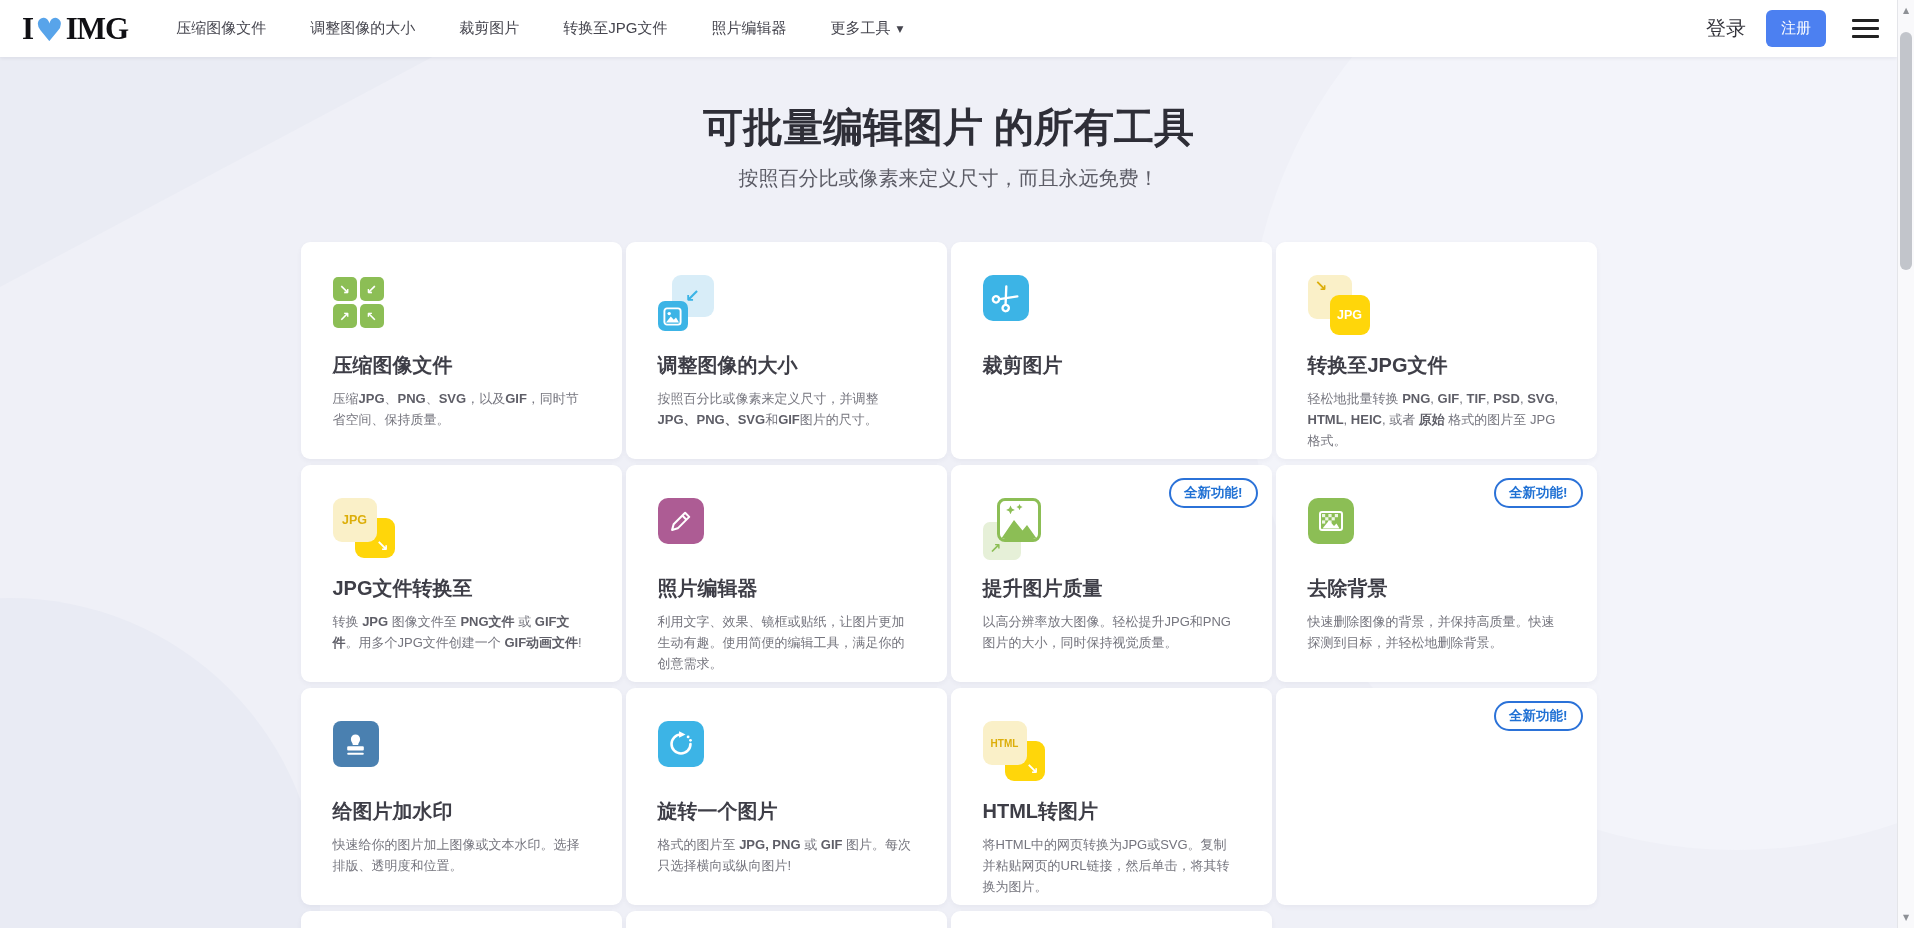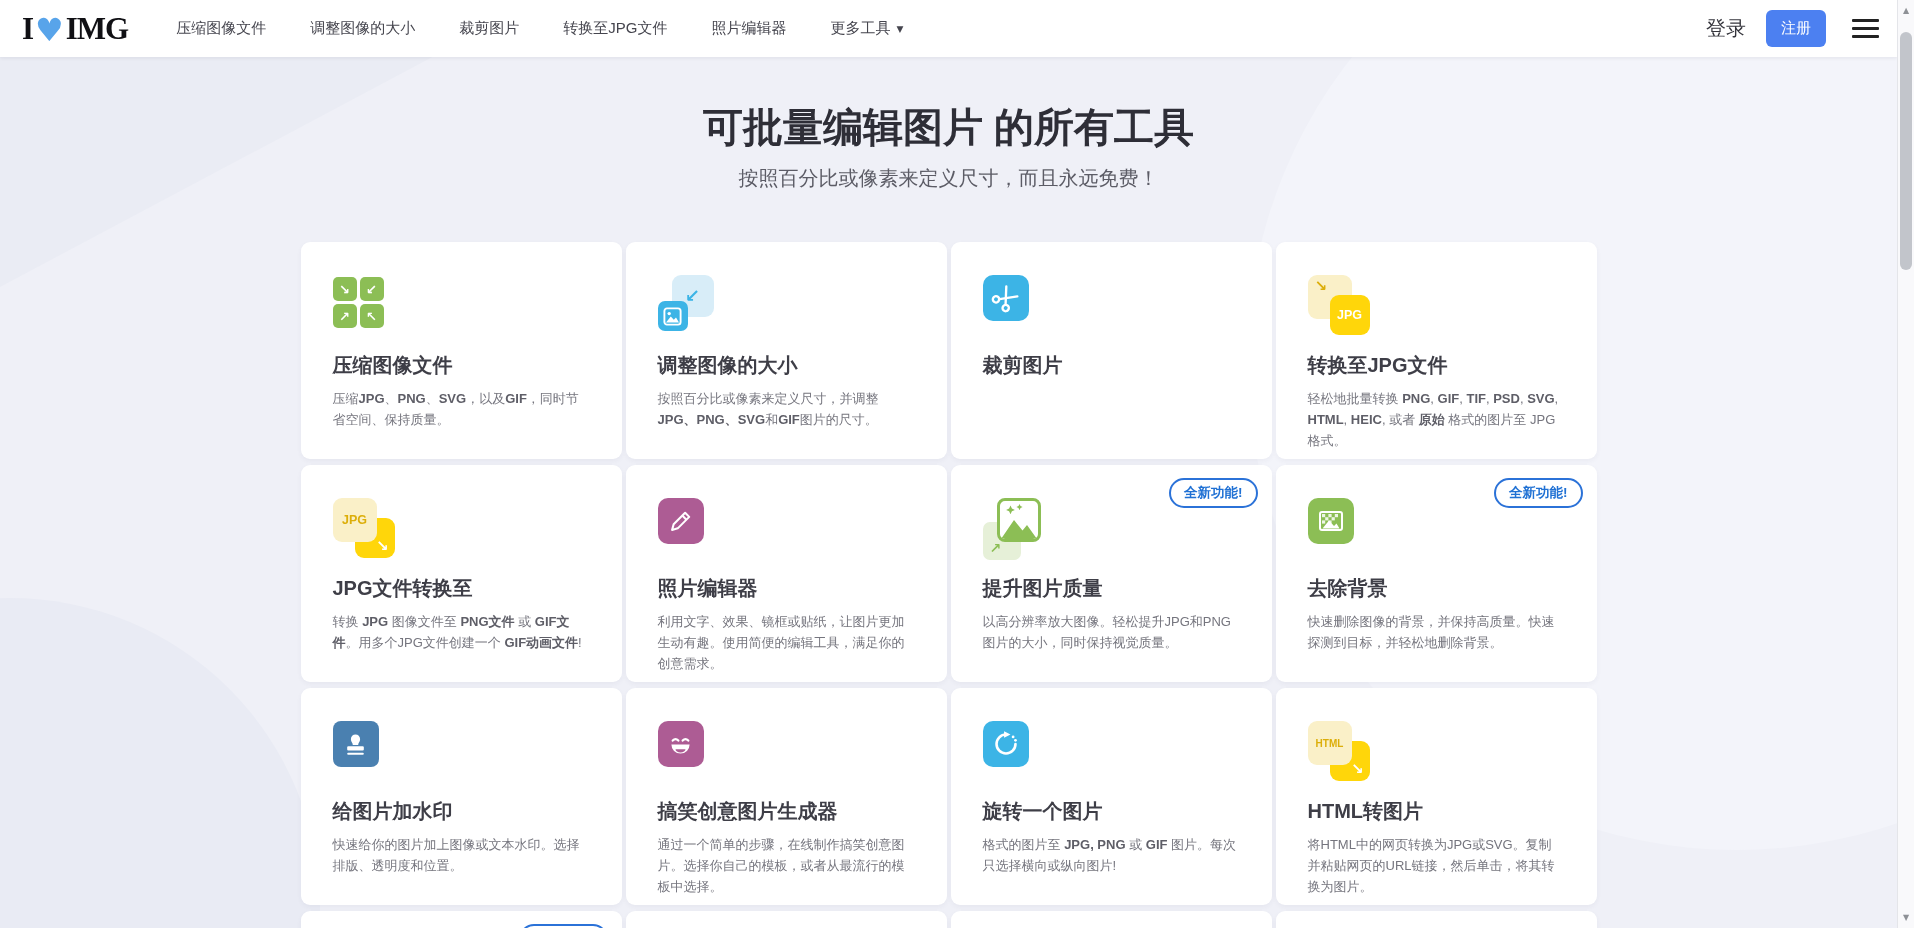--- a/index.html
+++ b/index.html
@@ -260,38 +260,20 @@
                 </svg>
               </div>
             </div>
           </div>
           <h3>给图片加水印</h3>
           <p><span>快速给你的图片加上图像或文本水印。选择排版、透明度和位置。</span></p>
         </div>
         <div class="card">
           <div class="icon-wrap">
             <div>
-              <div class="tile" style="background:#AD5C94">
-                <svg width="29" height="29" viewBox="0 0 28 28">
-                  <g fill="none" stroke="#fff" stroke-width="2.2" stroke-linecap="round">
-                    <path d="M6.5 10.2Q9.2 7.4 11.9 10.2"></path>
-                    <path d="M16.1 10.2Q18.8 7.4 21.5 10.2"></path>
-                  </g>
-                  <path d="M5.2 14h17.6a8.8 8.8 0 0 1-17.6 0z" fill="#fff"></path>
-                  <path d="M9.2 18.6a4.8 3.2 0 0 0 9.6 0z" fill="#AD5C94"></path>
-                </svg>
-              </div>
-            </div>
-          </div>
-          <h3>搞笑创意图片生成器</h3>
-          <p><span>通过一个简单的步骤，在线制作搞笑创意图片。选择你自己的模板，或者从最流行的模板中选择。</span></p>
-        </div>
-        <div class="card">
-          <div class="icon-wrap">
-            <div>
               <div class="tile" style="background:#3CB4E6">
                 <svg width="28" height="28" viewBox="0 0 26 26">
                   <path d="M13 4.2A8.8 8.8 0 1 0 21.8 13" fill="none" stroke="#fff" stroke-width="2.4" stroke-linecap="round"></path>
                   <path d="M11.2 1.2l6 3-6 3z" fill="#fff"></path>
                   <circle cx="19.6" cy="6.4" r="1.3" fill="#fff"></circle>
                   <circle cx="21.8" cy="9.6" r="1.3" fill="#fff"></circle>
                 </svg>
               </div>
             </div>
           </div>

